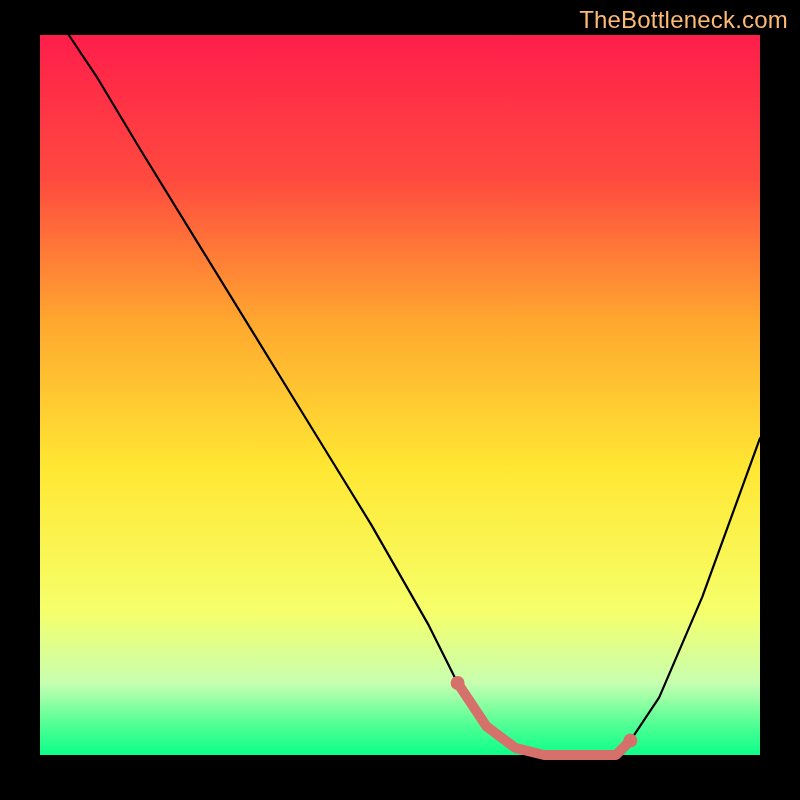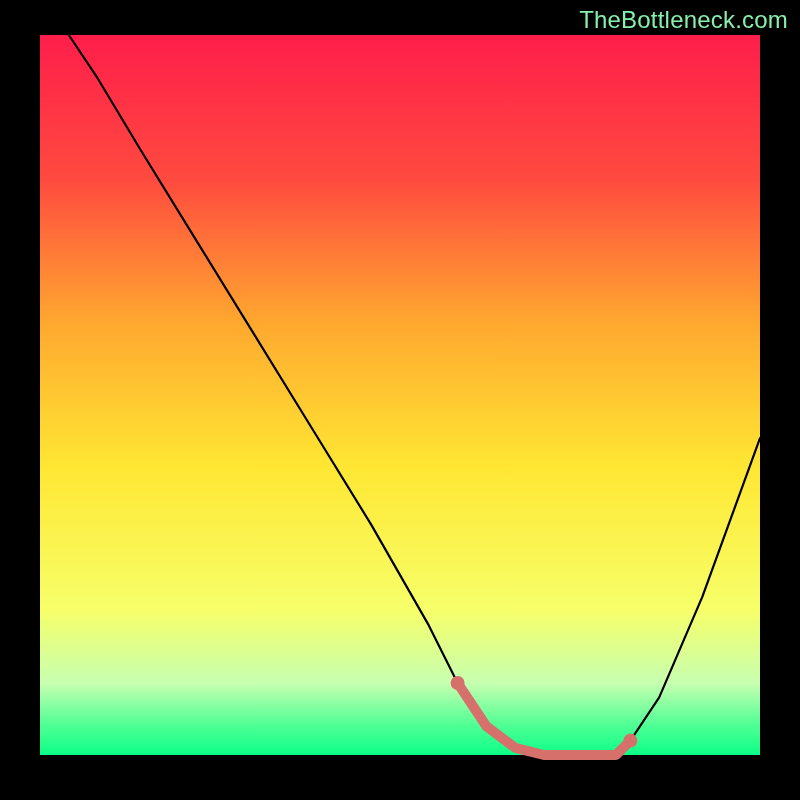--- a/index.html
+++ b/index.html
@@ -14,21 +14,21 @@
     position: relative;
     width: 800px;
     height: 800px;
   }
   .watermark {
     position: absolute;
     top: 6px;
     right: 12px;
     font-family: Arial, Helvetica, sans-serif;
     font-size: 24px;
-    color: #86efac;
+    color: #fdba74;
     letter-spacing: 0.2px;
     z-index: 5;
   }
   svg {
     display: block;
     position: absolute;
     top: 0;
     left: 0;
   }
 </style>

